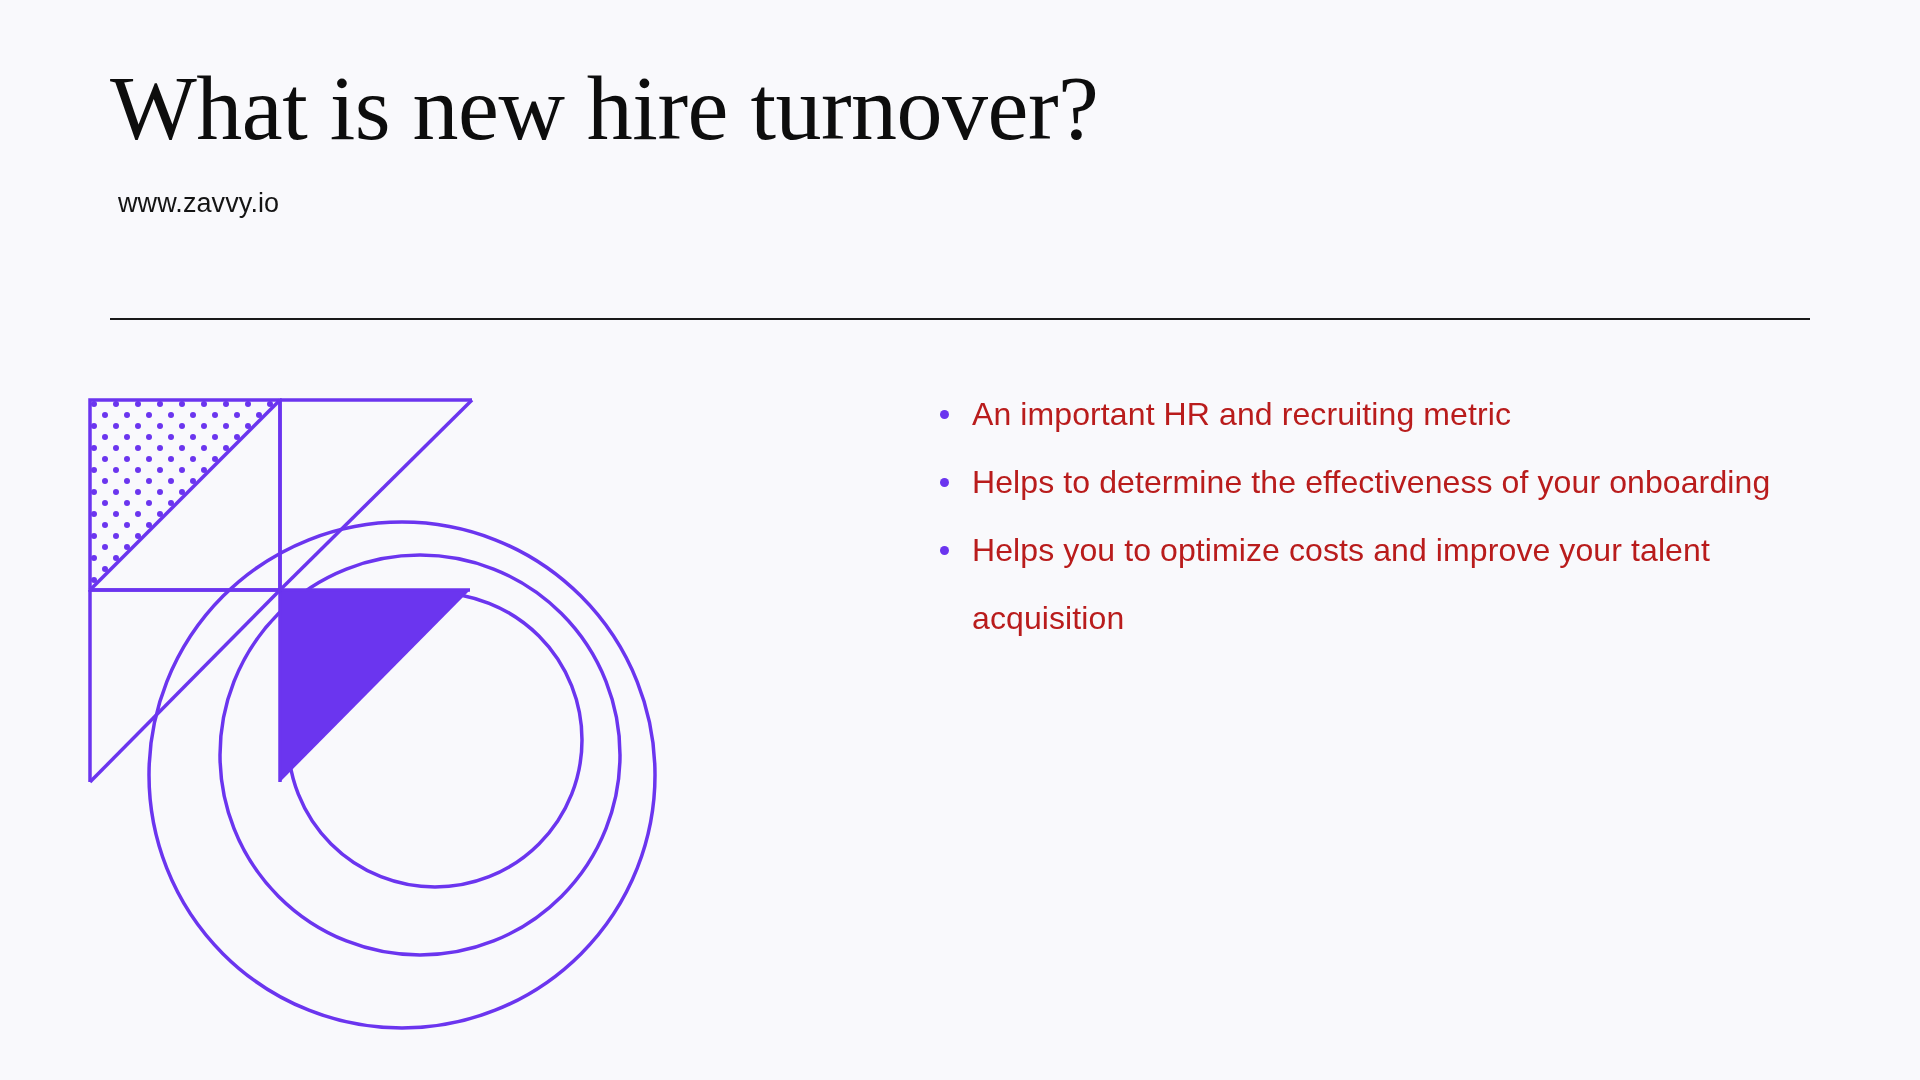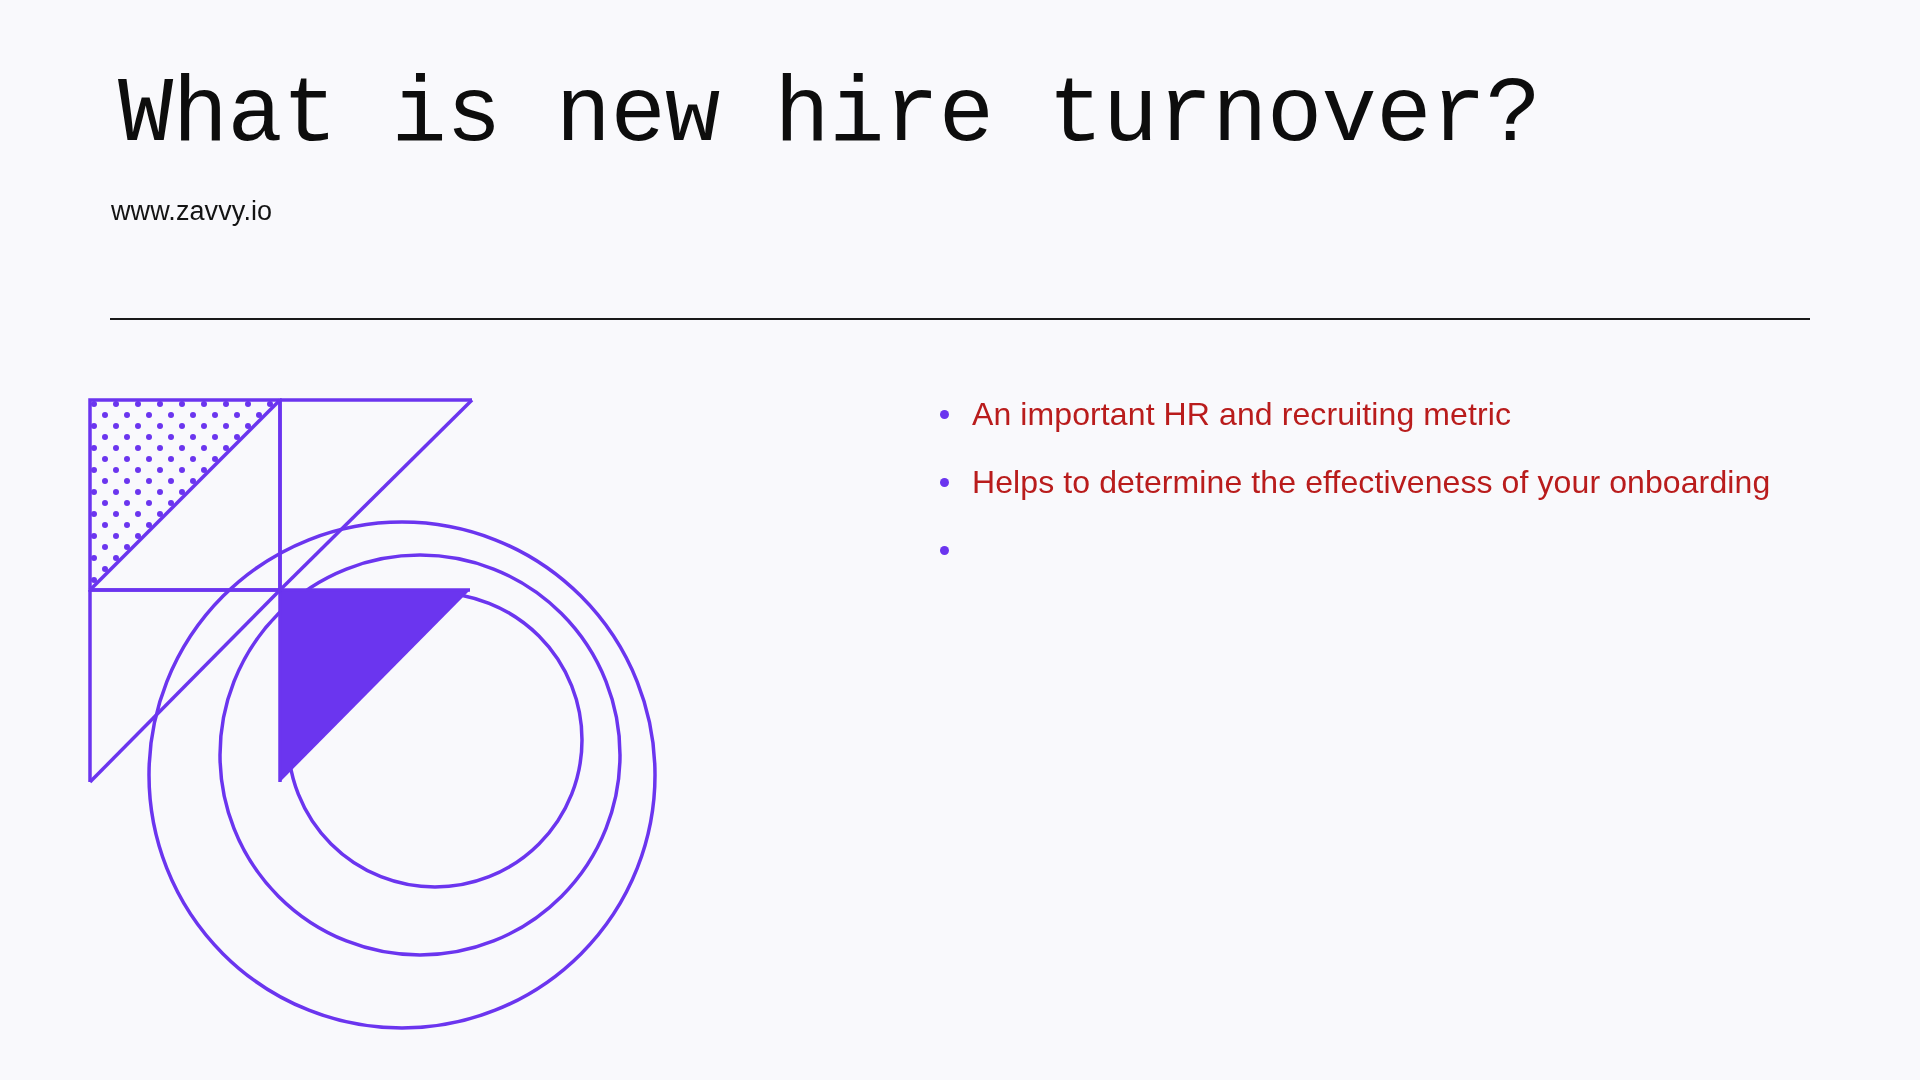--- a/index.html
+++ b/index.html
@@ -25,36 +25,36 @@
 
   
   .header {
     position: absolute;
     left: 110px;
     top: 62px;
     width: 1700px;
   }
 
   .page-title {
-    font-family: Liberation Mono, monospace;
+    font-family: Liberation Serif, serif;
     font-weight: 400;
     font-size: 92px;
     line-height: 1.0;
     color: #0d0d0d;
     letter-spacing: -0.5px;
-    margin: 8px;
+    margin: 0;
     white-space: nowrap;
   }
 
   .site-url {
     font-family: "Liberation Sans", sans-serif;
     font-size: 27px;
     font-weight: 400;
     color: #141414;
-    margin: 1px;
+    margin: 8px;
     padding-top: 26px;
     letter-spacing: 0.1px;
   }
 
   .divider {
     position: absolute;
     left: 110px;
     top: 318px;
     width: 1700px;
     height: 2px;
@@ -176,18 +176,19 @@
         <li>
           <span class="dot"></span>
           <span>An important HR and recruiting metric</span>
         </li>
         <li>
           <span class="dot"></span>
           <span>Helps to determine the effectiveness of your onboarding</span>
         </li>
         <li>
           <span class="dot"></span>
+          <span>Helps you to optimize costs and improve your talent acquisition</span>
         </li>
       </ul>
     </div>
 
   </div>
 </div>
 
 </body></html>

